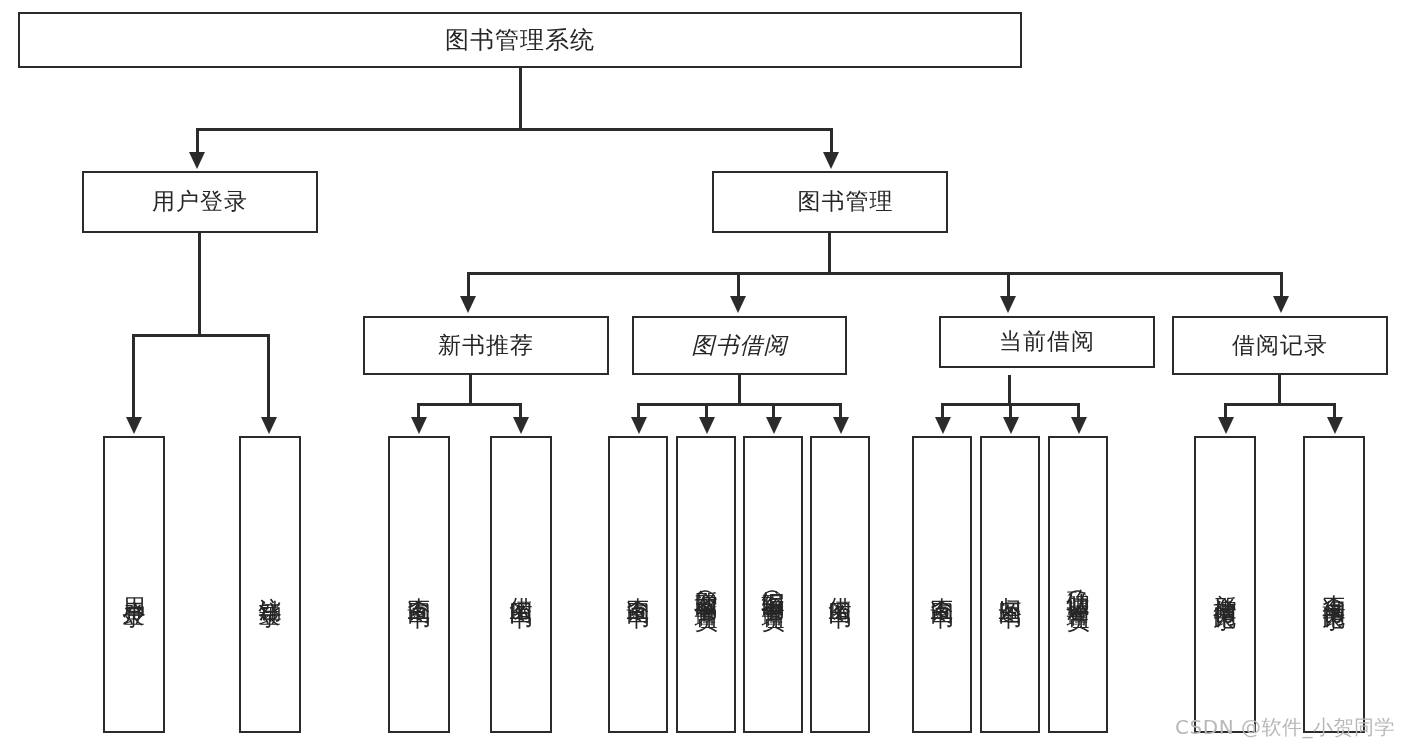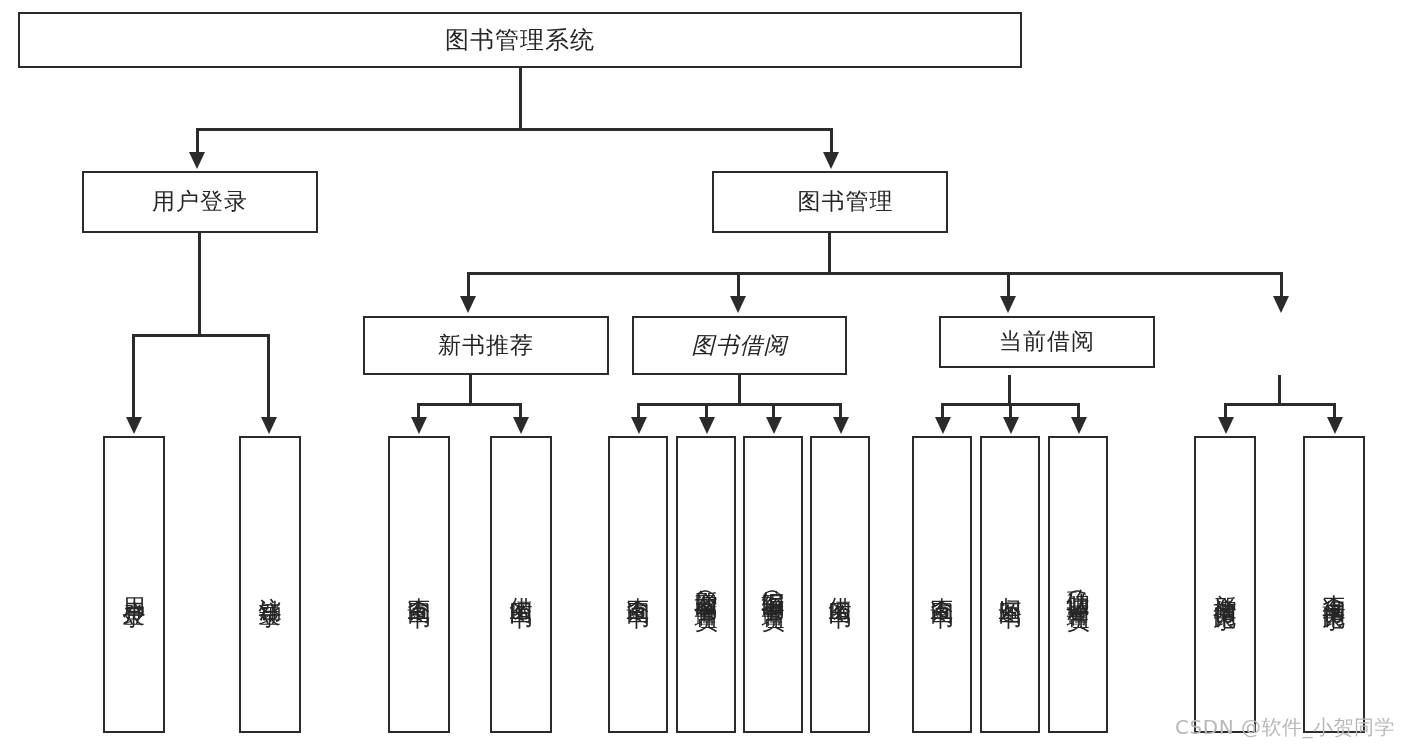--- a/index.html
+++ b/index.html
@@ -114,20 +114,23 @@
 
   <div class="node node-h" style="left:363px; top:316px; width:246px; height:59px;">
     <span>新书推荐</span>
   </div>
   <div class="node node-h" style="left:632px; top:316px; width:215px; height:59px;font-style:italic;">
     <span>图书借阅</span>
   </div>
   <div class="node node-h" style="left:902px; top:316px; width:216px; height:52px;margin-left:37px;">
     <span>当前借阅</span>
   </div>
+  <div class="node node-h" style="left:1172px; top:316px; width:216px; height:59px;">
+    <span>借阅记录</span>
+  </div>
 
   <div class="edge edge-v" style="left:469px; top:375px; height:30px;"></div>
   <div class="edge edge-h" style="left:417px; top:403px; width:105px;"></div>
   <div class="edge edge-v" style="left:417px; top:403px; height:16px;"></div>
   <div class="edge edge-v" style="left:519px; top:403px; height:16px;"></div>
   <div class="arrow" style="left:411px; top:417px;"></div>
   <div class="arrow" style="left:513px; top:417px;"></div>
 
   <div class="edge edge-v" style="left:738px; top:375px; height:30px;"></div>
   <div class="edge edge-h" style="left:637px; top:403px; width:205px;"></div>

